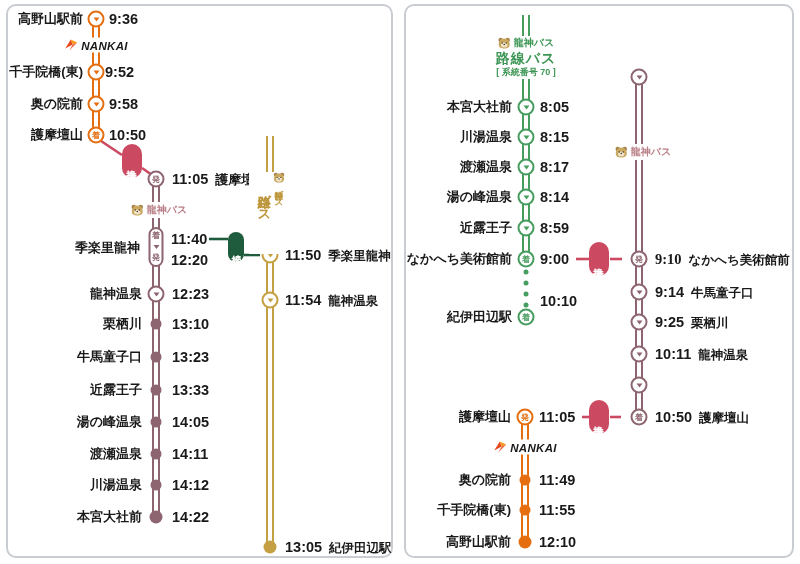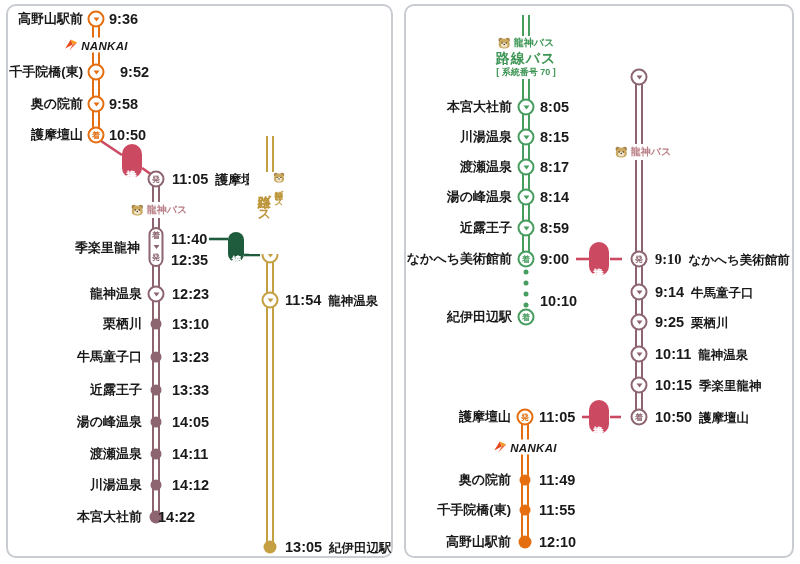--- a/index.html
+++ b/index.html
@@ -67,21 +67,21 @@
   <div class="ring" style="left:88px;top:13px;color:#E56F10;">
       <span class="tri"></span>
     </div>
   <div class="sname" style="left:0;width:75px;top:13px;">高野山駅前</div>
   <div class="stime" style="left:101px;top:13px;">9:36</div>
 
   <div class="ring" style="left:88px;top:66px;color:#E56F10;">
       <span class="tri"></span>
     </div>
   <div class="sname" style="left:0;width:75px;top:66px;">千手院橋(東)</div>
-  <div class="stime" style="left:112px;top:66px;">9:52</div>
+  <div class="stime" style="left:97px;top:66px;">9:52</div>
 
   <div class="ring" style="left:88px;top:98px;color:#E56F10;">
       <span class="tri"></span>
     </div>
   <div class="sname" style="left:0;width:75px;top:98px;">奥の院前</div>
   <div class="stime" style="left:101px;top:98px;">9:58</div>
 
   <div class="ring" style="left:88px;top:129px;color:#E56F10;">
       <span class="kj">着</span>
     </div>
@@ -109,21 +109,21 @@
     </svg>
     <span>龍神バス</span>
   </div>
 
   <div class="capsule" style="left:148px;top:221px;height:40px;">
     <span class="kj">着</span>
     <span class="tri"></span>
     <span class="kj">発</span>
   </div>
   <div class="stime" style="left:163px;top:233px;">11:40</div>
-  <div class="stime" style="left:163px;top:254px;">12:35</div>
+  <div class="stime" style="left:163px;top:254px;">12:20</div>
   <div class="sname" style="left:0;width:132px;top:242px;">季楽里龍神</div>
 
   <div class="badge cn" style="left:228px;top:241px;">接続</div>
 
   <div class="ring" style="left:148px;top:288px;color:#8D6570;">
       <span class="tri"></span>
     </div>
   <div class="sname" style="left:0;width:134px;top:288px;">龍神温泉</div>
   <div class="stime" style="left:164px;top:288px;">12:23</div>
 
@@ -146,41 +146,44 @@
   <div class="dot" style="left:148px;top:448px;background:#8D6570;"></div>
   <div class="sname" style="left:0;width:134px;top:448px;">渡瀬温泉</div>
   <div class="stime" style="left:164px;top:448px;">14:11</div>
 
   <div class="dot" style="left:148px;top:479px;background:#8D6570;"></div>
   <div class="sname" style="left:0;width:134px;top:479px;">川湯温泉</div>
   <div class="stime" style="left:164px;top:479px;">14:12</div>
 
   <div class="dot big" style="left:148px;top:511px;background:#8D6570;"></div>
   <div class="sname" style="left:0;width:134px;top:511px;">本宮大社前</div>
-  <div class="stime" style="left:150px;top:511px;">14:22</div>
+  <div class="stime" style="left:164px;top:511px;">14:22</div>
 
   <div class="goldlabel" style="left:241px;top:166px;width:44px;height:82px;color:#BD963B;">
     <span class="vtext" style="font-size:13px;margin-top:14px;">路線バス</span>
     <span style="display:flex;flex-direction:column;align-items:center;gap:1px;">
       <svg width="12" height="11" viewBox="0 0 26 24">
         <circle cx="6" cy="6" r="4.5" fill="#A9834C"></circle>
           <circle cx="20" cy="6" r="4.5" fill="#A9834C"></circle>
         <path d="M13 3 C20 3 24 9 24 15 C24 21 19 23 13 23 C7 23 2 21 2 15 C2 9 6 3 13 3 Z" fill="#C9A85F"></path>
         <ellipse cx="13" cy="16" rx="6.5" ry="5" fill="#EFE3C8"></ellipse>
         <circle cx="9" cy="12" r="1.3" fill="#3a2a18"></circle>
           <circle cx="17" cy="12" r="1.3" fill="#3a2a18"></circle>
           <circle cx="13" cy="15" r="1.5" fill="#3a2a18"></circle>
       </svg>
       <span class="vtext" style="font-size:8.5px;">龍神バス</span>
     </span>
   </div>
 
   <div class="ring" style="left:262px;top:249px;color:#C5A043;">
       <span class="tri"></span>
     </div>
+  <div class="trow" style="left:277px;top:249px;">
+    <span class="t">11:50</span><span class="n">季楽里龍神</span>
+  </div>
   <div class="ring" style="left:262px;top:294px;color:#C5A043;">
       <span class="tri"></span>
     </div>
   <div class="trow" style="left:277px;top:294px;">
     <span class="t">11:54</span><span class="n">龍神温泉</span>
   </div>
   <div class="dot big" style="left:262px;top:541px;background:#C5A043;"></div>
   <div class="trow" style="left:277px;top:541px;">
     <span class="t">13:05</span><span class="n">紀伊田辺駅</span>
   </div>
@@ -307,23 +310,20 @@
   <div class="ring" style="left:233px;top:348px;color:#8D6570;">
       <span class="tri"></span>
     </div>
   <div class="trow" style="left:249px;top:348px;">
     <span class="t">10:11</span><span class="n">龍神温泉</span>
   </div>
 
   <div class="ring" style="left:233px;top:379px;color:#8D6570;">
       <span class="tri"></span>
     </div>
-  <div class="trow" style="left:249px;top:379px;">
-    <span class="t">10:15</span><span class="n">季楽里龍神</span>
-  </div>
 
   <div class="ring" style="left:233px;top:411px;color:#8D6570;">
       <span class="kj">着</span>
     </div>
   <div class="trow" style="left:249px;top:411px;">
     <span class="t">10:50</span><span class="n">護摩壇山</span>
   </div>
 
   <div class="ring" style="left:119px;top:411px;color:#E56F10;">
       <span class="kj">発</span>

